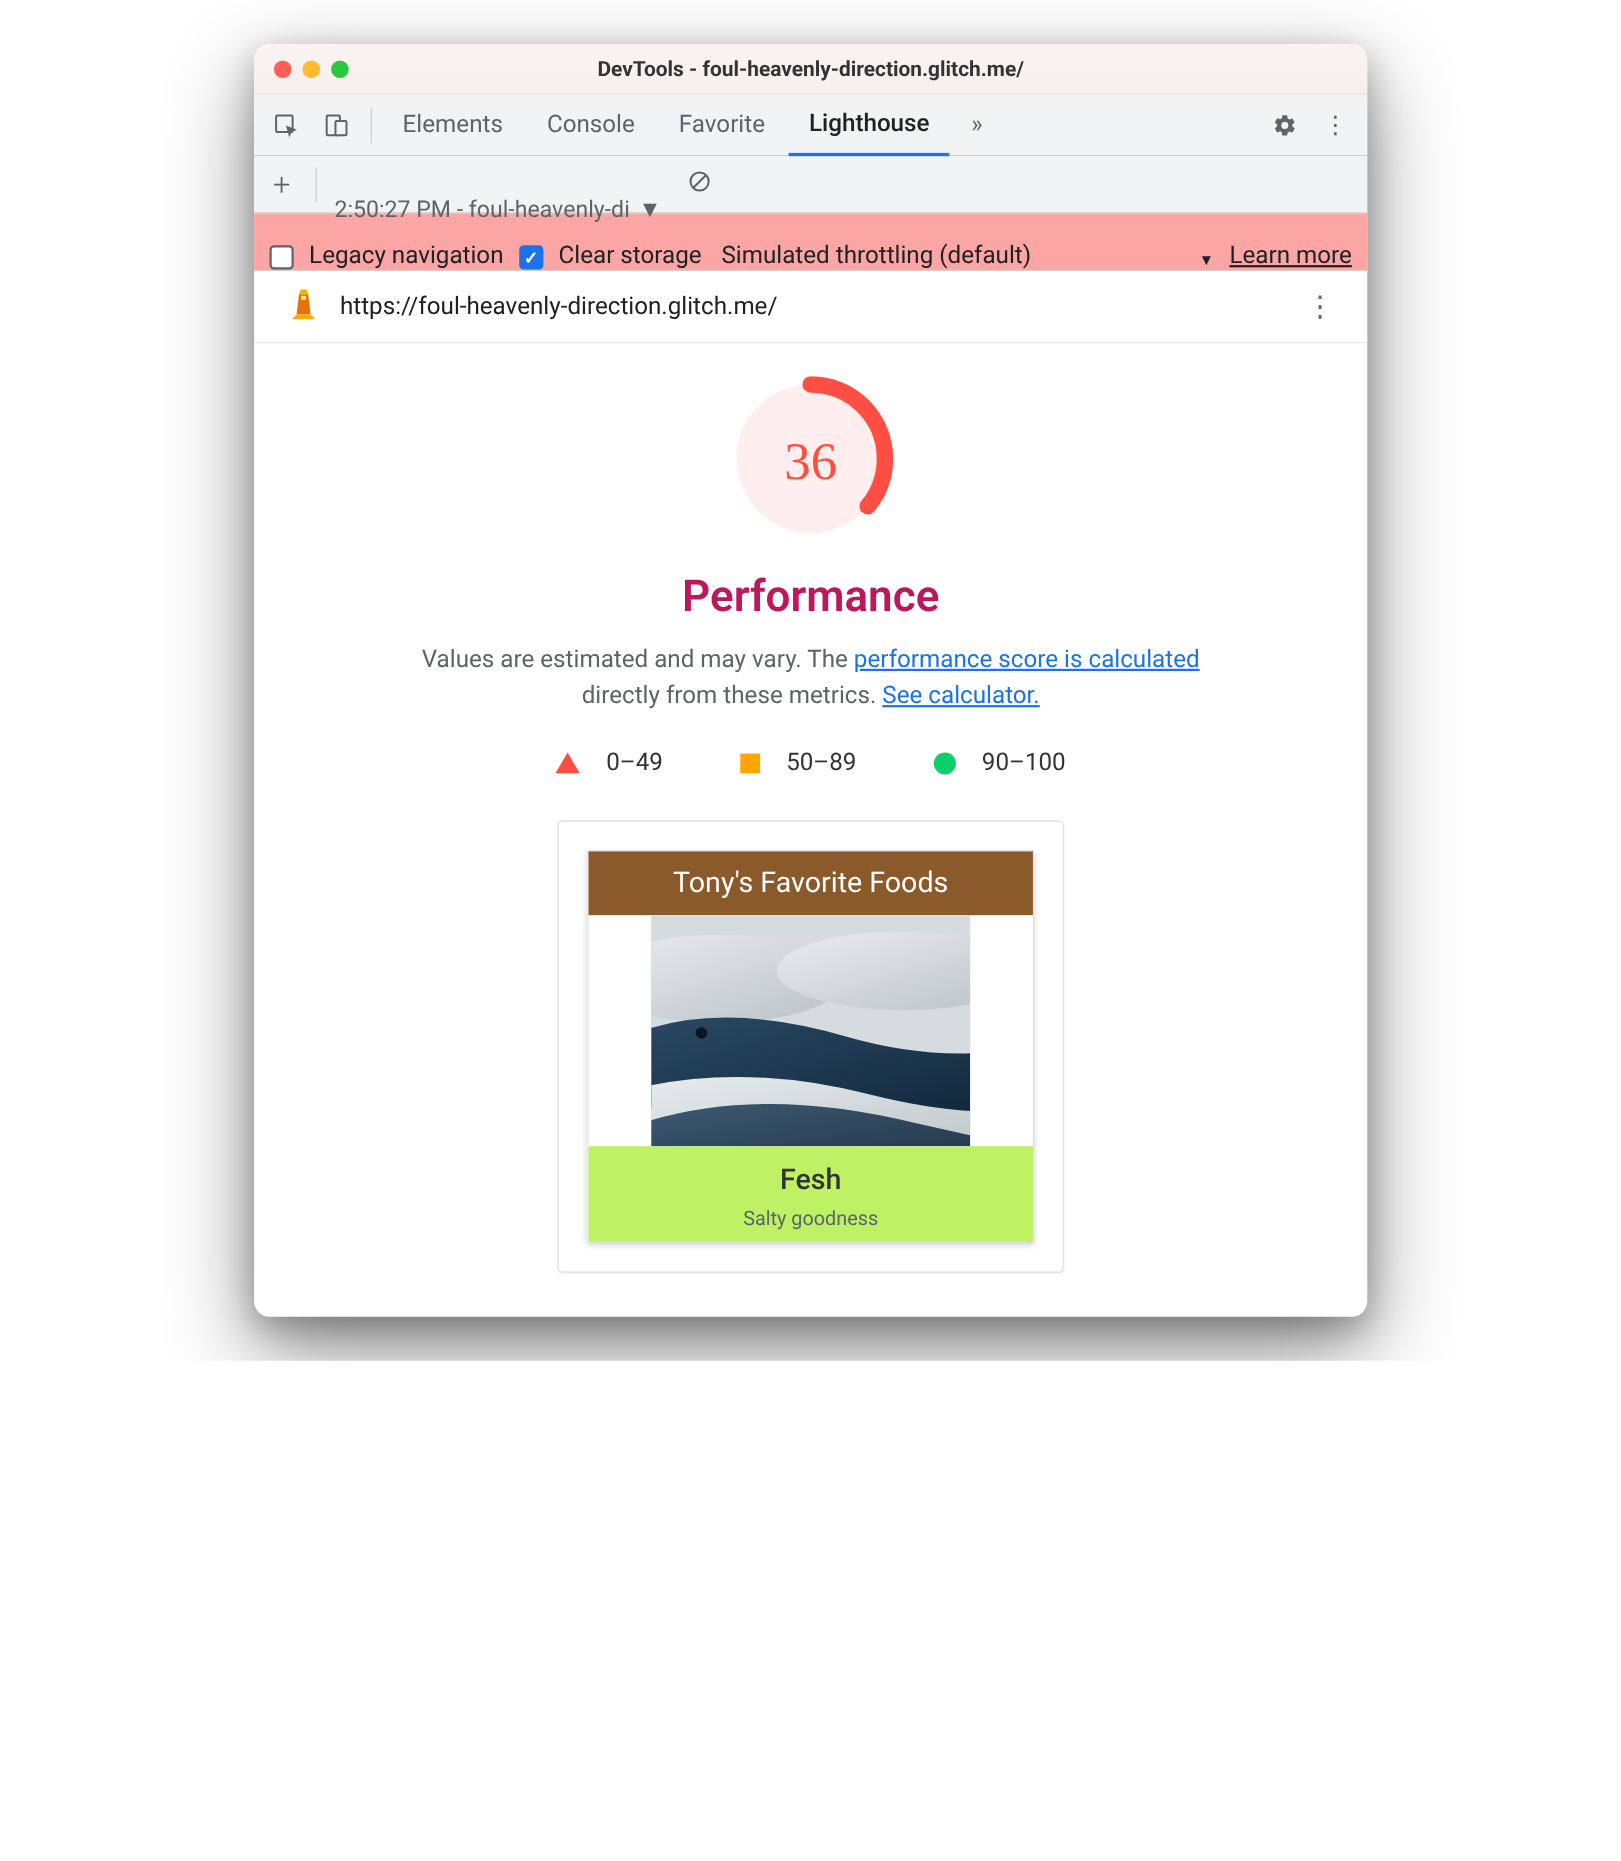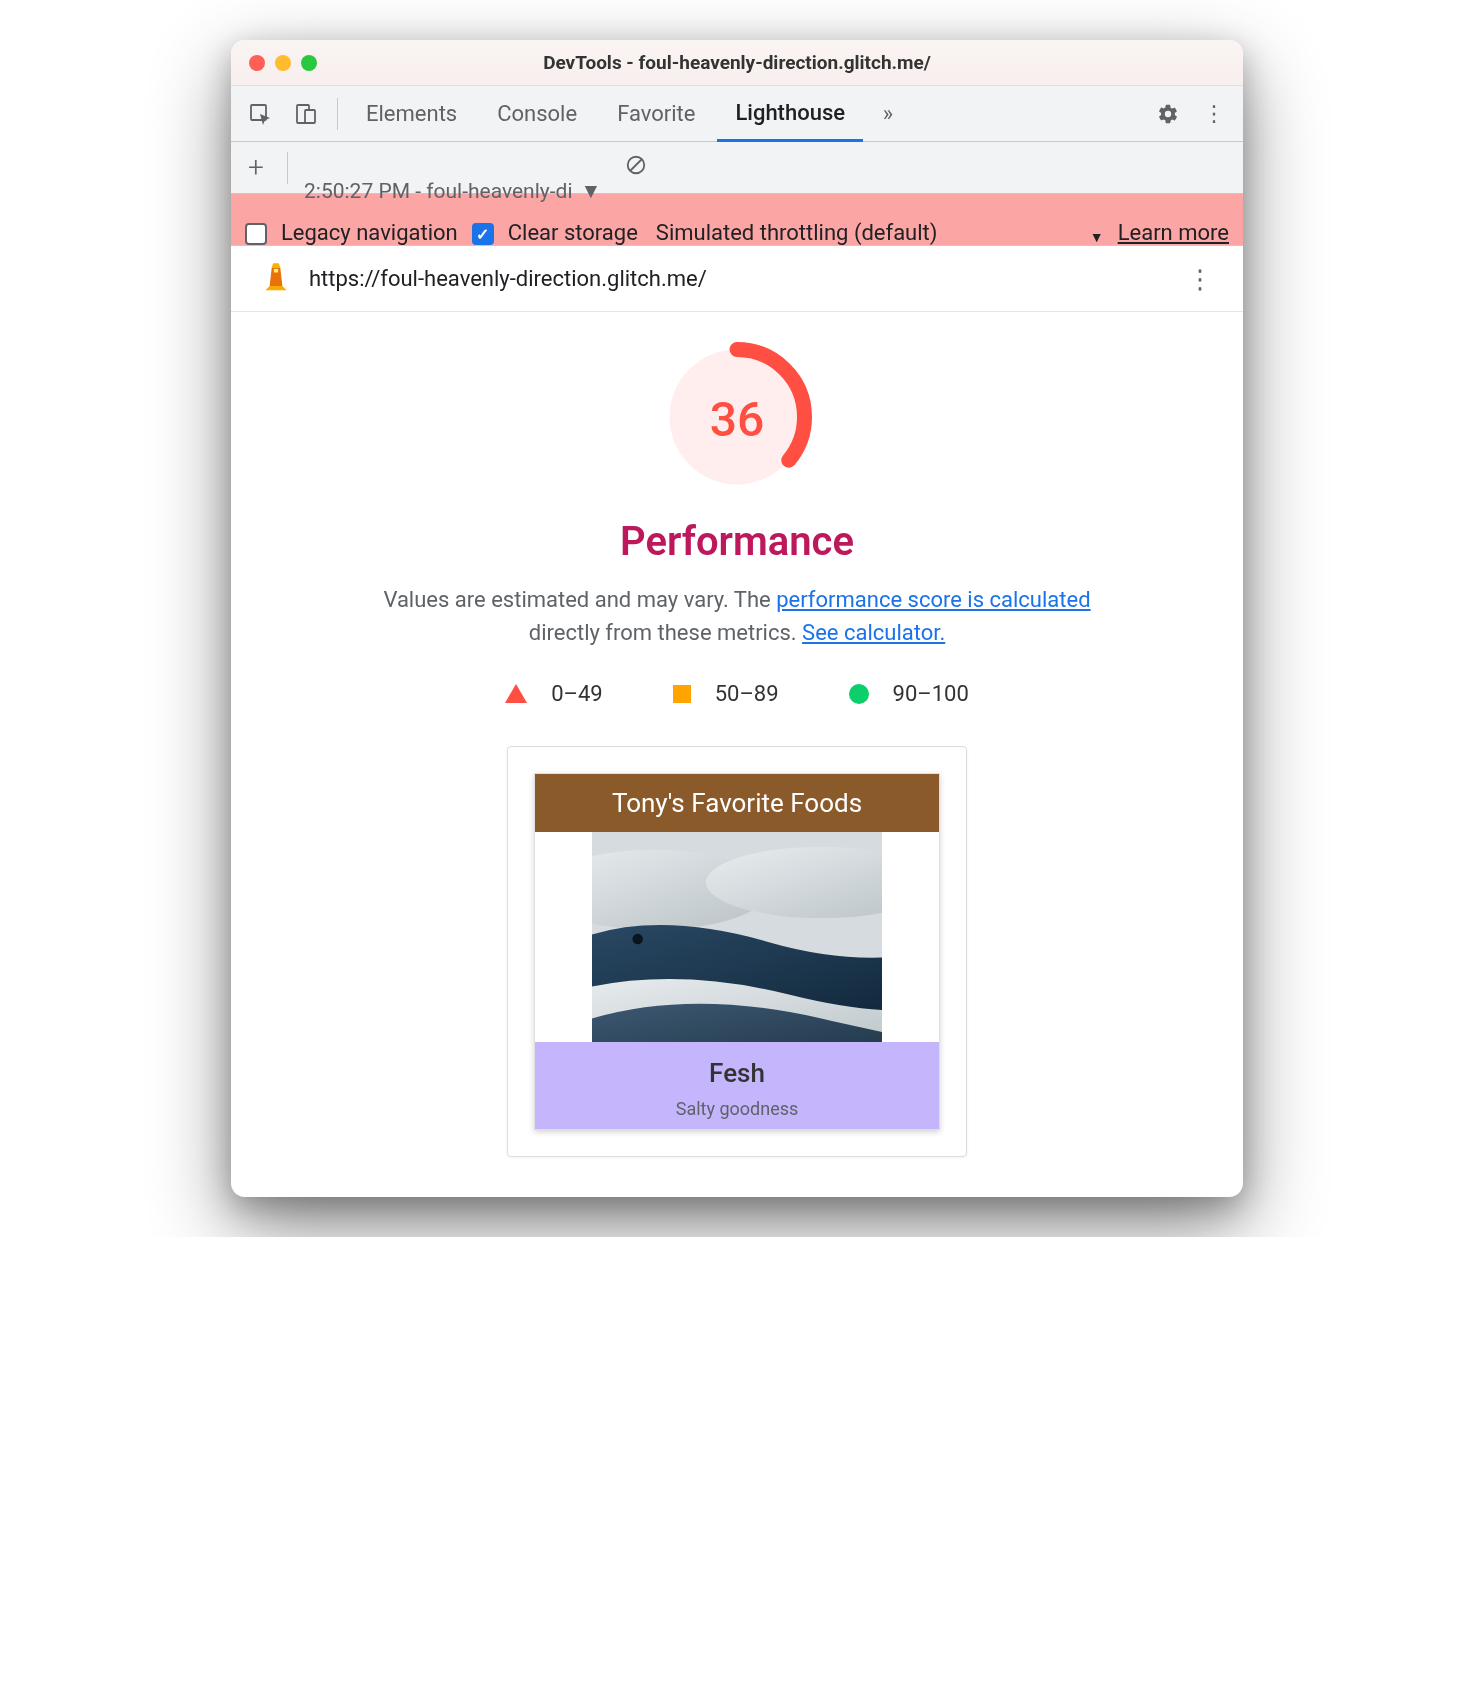--- a/index.html
+++ b/index.html
@@ -81,36 +81,36 @@
     border-bottom:1px solid #e6e6e6; font-size:22px;
   }
   .lh-logo svg{width:34px;height:34px;}
   .urlrow .more{font-size:26px; color:#5f6368; letter-spacing:2px;}
   
   .report { padding: 30px 40px 40px; text-align:center;}
   .gauge-wrap{ display:inline-block; position:relative;}
   .gauge{ width:150px; height:150px;}
   .gauge-bg{fill:#ffeeed;}
   .gauge-arc{ fill:none; stroke:var(--red); stroke-width:12; stroke-linecap:round;}
-  .gauge-num{ position:absolute; inset:0; display:flex; align-items:center; justify-content:center; font-size:48px; font-weight:500; color:var(--red);}
+  .gauge-num{ position:absolute; inset:0; display:flex; align-items:center; justify-content:center; font-size:48px; font-weight:500; color:var(--red);font-family:Liberation Serif, serif;}
   .cat-title{ font-size:40px; font-weight:600; margin:22px 0 18px; color:#be185d;}
   .desc{ font-size:22px; color:#5f6368; max-width:760px; margin:0 auto 10px; line-height:1.5;}
   .desc a{ color:var(--link); text-decoration:underline;}
   .legend{ display:flex; justify-content:center; gap:70px; margin:32px 0 40px; font-size:22px; color:#333;}
   .legend .item{display:flex; align-items:center; gap:24px;}
   .sym-tri{width:0;height:0;border-left:11px solid transparent;border-right:11px solid transparent;border-bottom:19px solid #ff4e42;}
   .sym-sq{width:18px;height:18px;background:#ffa400;}
   .sym-cir{width:20px;height:20px;border-radius:50%;background:#0cce6b;}
   
   .card-outer{ display:flex; justify-content:center;}
   .card{ width:460px; border:1px solid #dadce0; border-radius:4px; padding:26px; text-align:center; box-shadow:0 1px 3px rgba(0,0,0,.06);}
   .card-inner{ border:1px solid #e0e0e0; box-shadow:0 2px 6px rgba(0,0,0,.18);}
   .card-hdr{ background:#8b5a2b; color:#fff; font-size:26px; padding:14px 18px;}
   .thumb{ height:210px; background:linear-gradient(#dfe4e8,#cfd6db); position:relative; overflow:hidden; margin:0 auto; width:72%;}
-  .card-body{ padding:16px 22px 10px; background:#c4b5fd;}
+  .card-body{ padding:16px 22px 10px; background:#bef264;}
   .card-body h3{margin:0 0 10px; font-size:26px; font-weight:500;}
   .card-body p{margin:0; font-size:18px; color:#5f6368;}
   
   .thumb svg{position:absolute;inset:0;width:100%;height:100%;}
 </style>
 </head>
 <body>
 
 <div class="shell">
 

